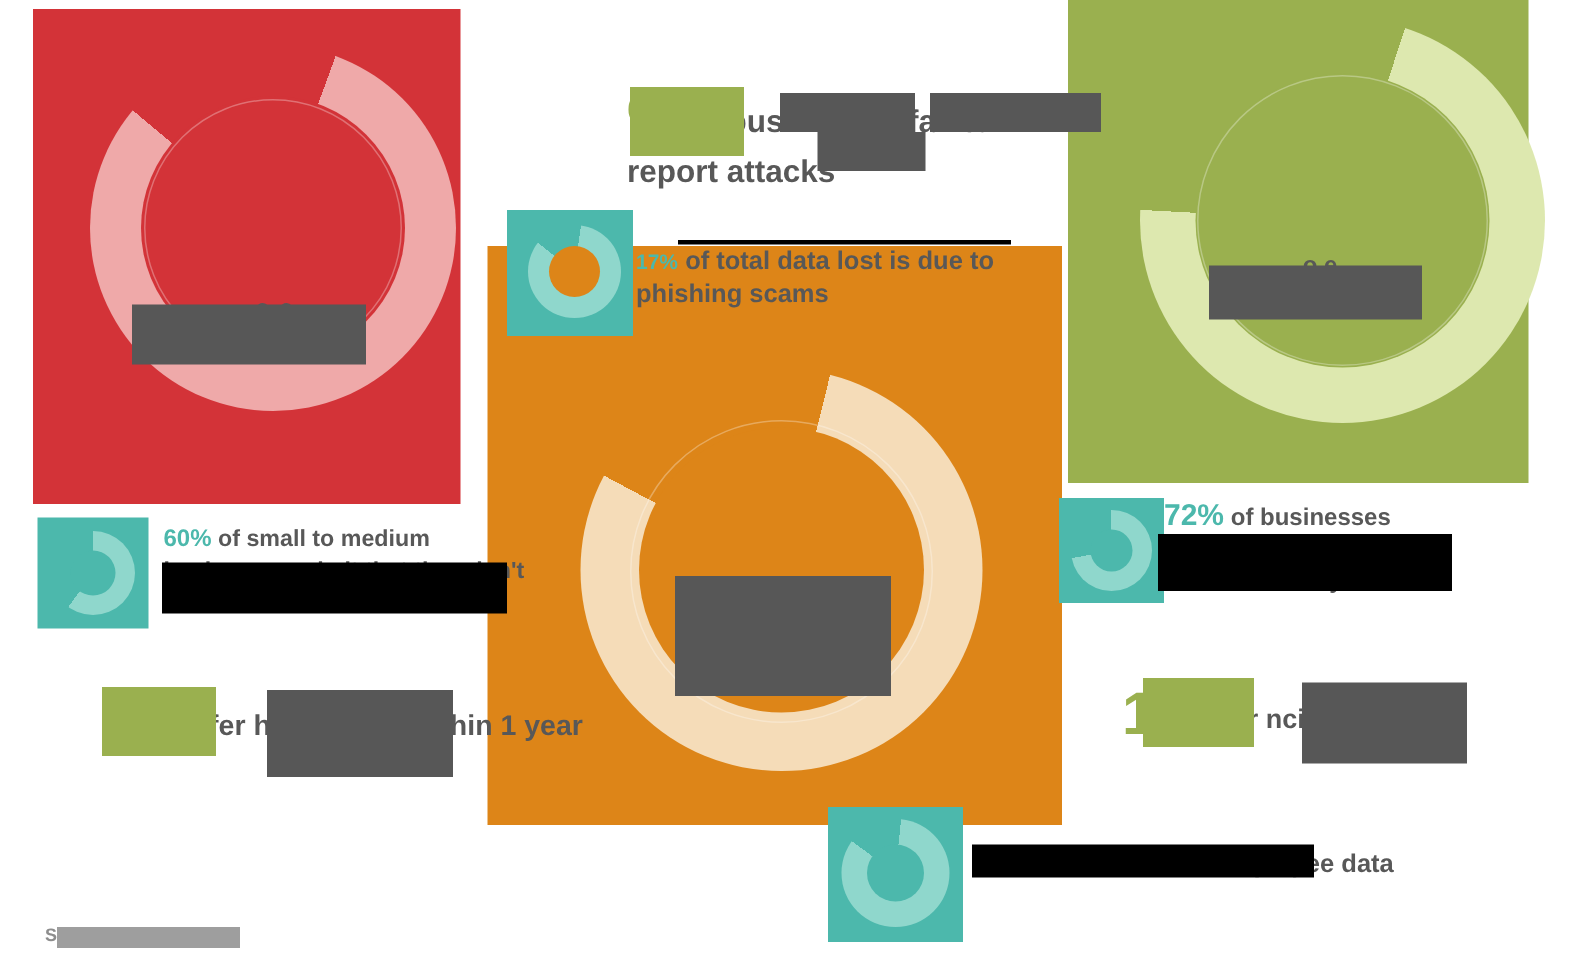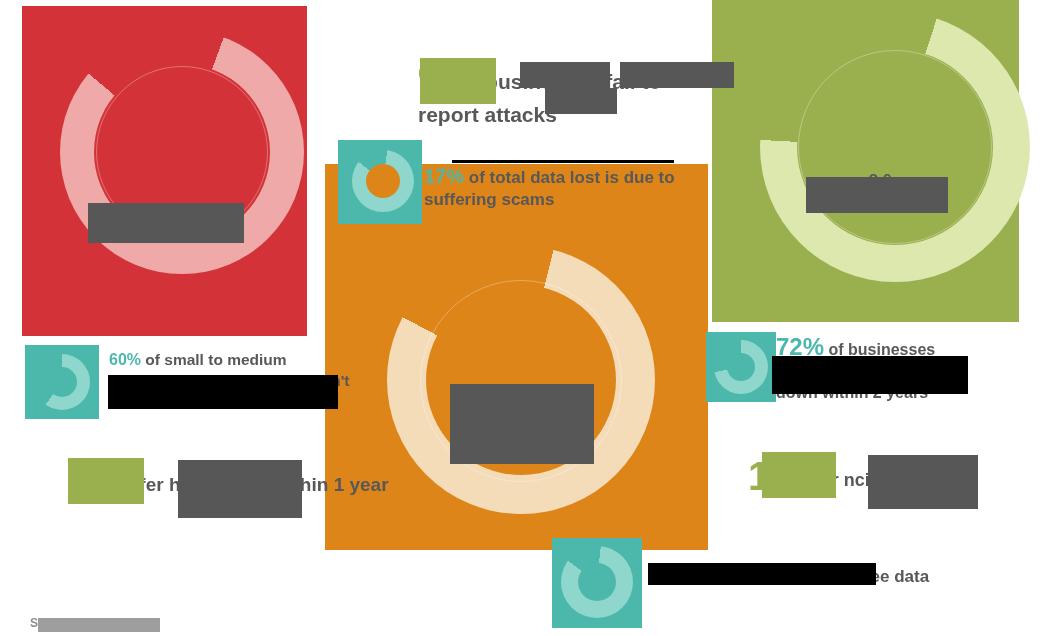--- a/index.html
+++ b/index.html
@@ -81,25 +81,25 @@
   #mini-emp::after{width:38px;height:38px;background:#4cb8ac;}
 
   
   .stat{position:absolute;color:#585858;font-weight:bold;line-height:1.30;}
   .stat .pct{color:#4cb8ac;}
   .stat.olive .pct{color:#9ab04f;}
 
   #stat-top{left:418px;top:56px;width:300px;font-size:21px;line-height:1.18;}
   #stat-top .pct{font-size:40px;vertical-align:-4px;}
   #stat-phish{left:424px;top:163px;width:275px;font-size:17px;}
-  #stat-phish .pct{font-size:20px;}
+  #stat-phish .pct{font-size:14px;}
   #stat-backup{left:109px;top:350px;width:252px;font-size:15.5px;}
   #stat-backup .pct{font-size:16px;}
   #stat-shut{left:776px;top:331px;width:210px;font-size:16px;}
-  #stat-shut .pct{font-size:24px;}
+  #stat-shut .pct{font-size:20px;}
   #stat-days{left:70px;top:455px;width:330px;font-size:19px;line-height:1.30;}
   #stat-days .pct{font-size:40px;vertical-align:-4px;}
   #stat-fin{left:748px;top:450px;width:290px;font-size:18px;line-height:1.30;}
   #stat-fin .pct{font-size:40px;vertical-align:-4px;}
   #stat-emp{left:650px;top:561px;width:300px;font-size:17px;}
   #stat-emp .pct{font-size:21px;}
 
   
   .panel-text{
     position:absolute;color:#585858;font-weight:bold;text-align:center;
@@ -167,21 +167,21 @@
   </div>
   <div class="redact olive" id="red-redact-top-num"></div>
   <div class="redact gray" id="red-redact-top-a"></div>
   <div class="redact gray" id="red-redact-top-b"></div>
   <div class="redact gray" id="red-redact-top-c"></div>
 
   <div class="badge" id="badge-phish"></div>
   <div class="mini" id="mini-phish"></div>
   <div class="stat" id="stat-phish">
     <span class="pct">17%</span>
-    <span>of total data lost is due to suffering scams</span>
+    <span>of total data lost is due to phishing scams</span>
   </div>
   <div class="redact rule" id="red-redact-phish-rule"></div>
 
   <div class="badge" id="badge-backup"></div>
   <div class="mini" id="mini-backup"></div>
   <div class="stat" id="stat-backup">
     <span class="pct">60%</span>
     <span>of small to medium businesses admit that they don't routinely backup data</span>
   </div>
   <div class="redact black" id="red-redact-backup"></div>

